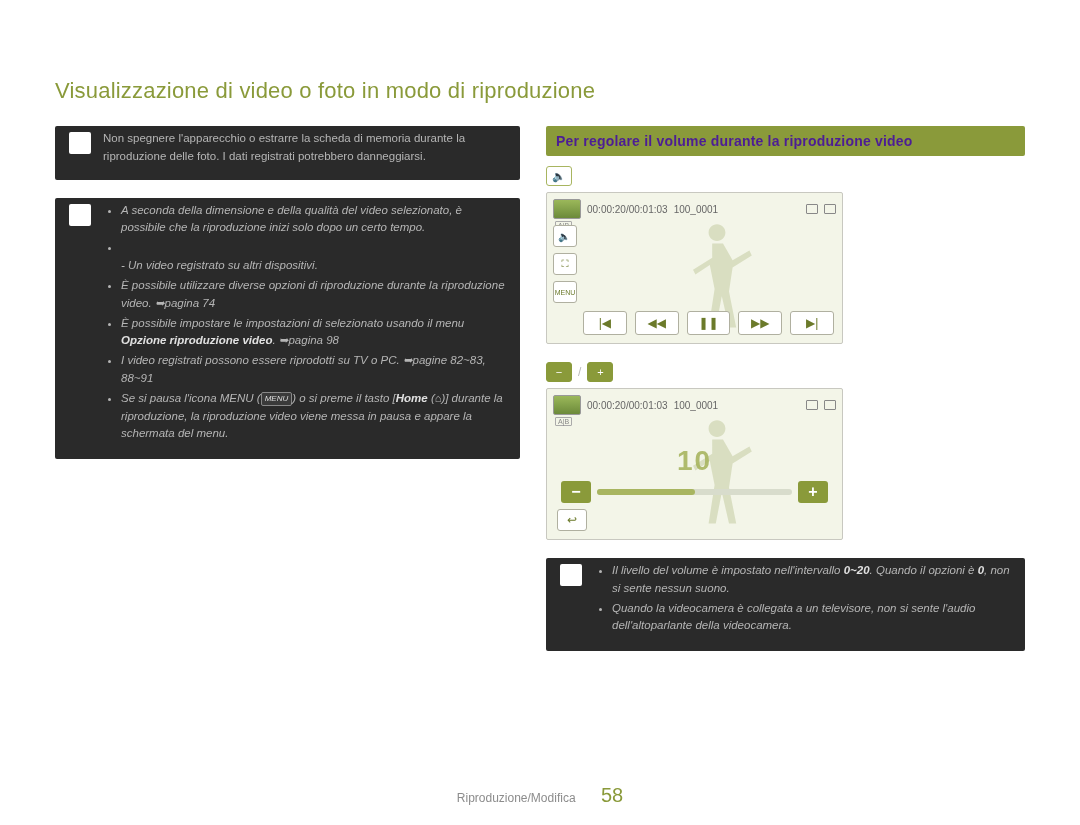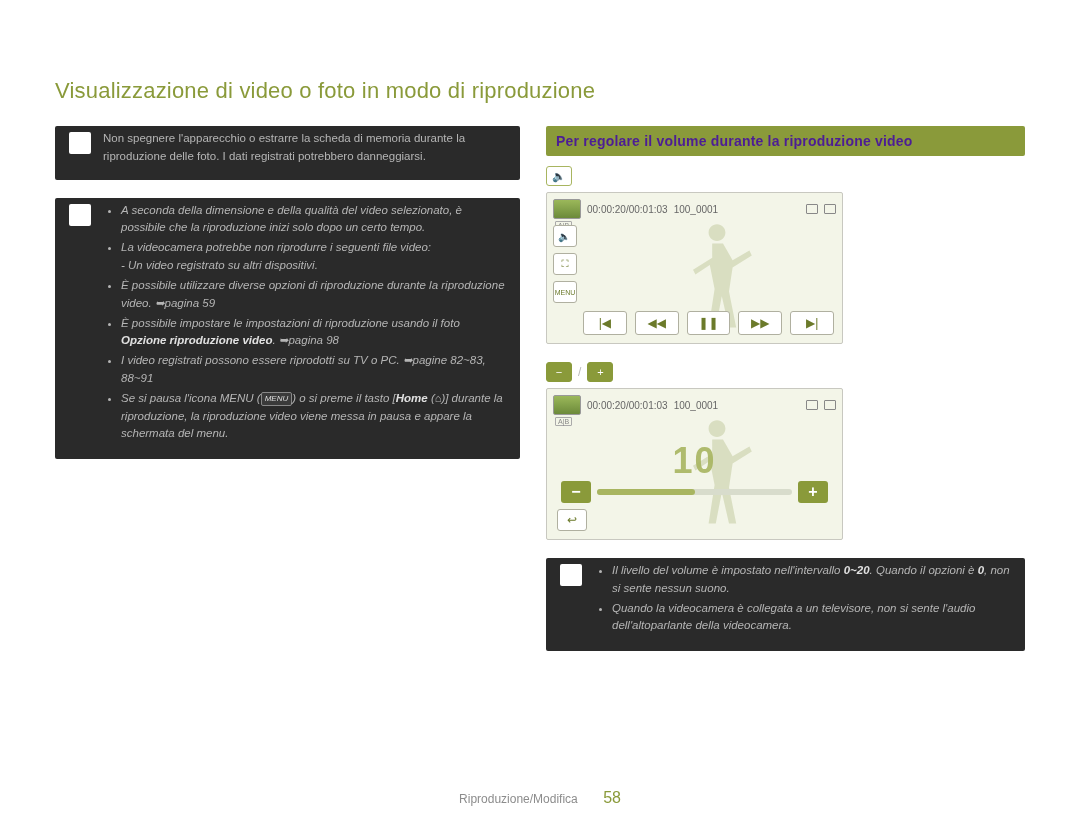--- a/index.html
+++ b/index.html
@@ -40,33 +40,33 @@
   .screen .silhouette svg{width:100%;height:100%;}
   .screen .topbar{position:absolute;top:6px;left:6px;right:6px;display:flex;align-items:center;gap:6px;font-size:10px;color:#666;}
   .screen .thumb{width:26px;height:18px;border:1px solid #999;background:linear-gradient(#9bb85a,#6c8a3a);border-radius:2px;}
   .screen .topbar .spacer{flex:1;}
   .screen .mini-icon{width:10px;height:8px;border:1px solid #888;border-radius:1px;}
   .screen .left-col{position:absolute;left:6px;top:32px;display:flex;flex-direction:column;gap:6px;}
   .screen .sq{width:22px;height:20px;border:1px solid #b0b0a0;background:#fff;border-radius:3px;display:flex;align-items:center;justify-content:center;color:var(--olive-dark);font-size:10px;}
   .screen .bottom-row{position:absolute;left:36px;right:8px;bottom:8px;display:flex;gap:8px;}
   .screen .ctrl{flex:1;height:22px;border:1px solid #b0b0a0;background:#fff;border-radius:3px;display:flex;align-items:center;justify-content:center;color:var(--olive-dark);font-size:12px;}
 
-  .screen .big-num{position:absolute;left:50%;top:48%;transform:translate(-50%,-50%);font-size:36px;color:var(--olive-light);font-weight:bold;letter-spacing:2px;opacity:.9;text-align:right;}
+  .screen .big-num{position:absolute;left:50%;top:48%;transform:translate(-50%,-50%);font-size:28px;color:var(--olive-light);font-weight:bold;letter-spacing:2px;opacity:.9;text-align:right;}
   .screen .vol-bar{position:absolute;left:50px;right:50px;bottom:44px;height:6px;background:#d8dccc;border-radius:3px;}
   .screen .vol-bar .fill{height:100%;width:50%;background:var(--olive-light);border-radius:3px;}
   .screen .minus,.screen .plus{position:absolute;bottom:36px;width:30px;height:22px;background:var(--olive);color:#fff;border-radius:3px;display:flex;align-items:center;justify-content:center;font-size:16px;font-weight:bold;}
   .screen .minus{left:14px;}
   .screen .plus{right:14px;}
   .screen .back{position:absolute;left:10px;bottom:8px;width:28px;height:20px;border:1px solid #b0b0a0;background:#fff;border-radius:3px;display:flex;align-items:center;justify-content:center;color:var(--olive-dark);font-size:12px;}
 
   .menu-chip{display:inline-block;border:1px solid #888;background:#3a3a3a;color:#ddd;font-size:8px;padding:0 3px;border-radius:2px;vertical-align:middle;line-height:12px;}
   .home-chip{display:inline-block;font-size:11px;}
 
   .footer{position:absolute;left:0;right:0;bottom:18px;text-align:center;color:var(--text-muted);font-size:12px;}
-  .footer .pg{color:var(--olive);font-size:16px;margin-left:22px;}
+  .footer .pg{color:var(--olive);font-size:20px;margin-left:22px;}
 
   .tiny-ab{font-size:7px;color:#888;border:1px solid #aaa;padding:0 2px;border-radius:1px;}
 </style>
 </head>
 <body>
 
 <div class="page">
   <h1 class="page-title">Visualizzazione di video o foto in modo di riproduzione</h1>
 
   <div class="cols">
@@ -76,26 +76,26 @@
       <div class="darkbox">
         <div class="icon-slot"></div>
         <p class="plain">Non spegnere l'apparecchio o estrarre la scheda di memoria durante la riproduzione delle foto. I dati registrati potrebbero danneggiarsi.</p>
       </div>
 
       <div class="darkbox">
         <div class="icon-slot"></div>
         <ul>
           <li>A seconda della dimensione e della qualità del video selezionato, è possibile che la riproduzione inizi solo dopo un certo tempo.</li>
           <li>
-            <span>La videocamera potrebbe non riprodurre i seguenti file video:</span><br>
+            <br>
             <span>- Un video registrato su altri dispositivi.</span><br>
           </li>
-          <li>È possibile utilizzare diverse opzioni di riproduzione durante la riproduzione video. ➥pagina 59</li>
+          <li>È possibile utilizzare diverse opzioni di riproduzione durante la riproduzione video. ➥pagina 74</li>
           <li>
-            <span>È possibile impostare le impostazioni di riproduzione usando il foto </span><span class="bold">Opzione riproduzione video</span><span>. ➥pagina 98</span>
+            <span>È possibile impostare le impostazioni di selezionato usando il menu </span><span class="bold">Opzione riproduzione video</span><span>. ➥pagina 98</span>
           </li>
           <li>I video registrati possono essere riprodotti su TV o PC. ➥pagine 82~83, 88~91</li>
           <li>
             <span>Se si pausa l'icona MENU (</span><span class="menu-chip">MENU</span><span>) o si preme il tasto [</span><b>Home</b><span> (</span><span class="home-chip">⌂</span><span>)] durante la riproduzione, la riproduzione video viene messa in pausa e appare la schermata del menu.</span>
           </li>
         </ul>
       </div>
 
     </div>
 

